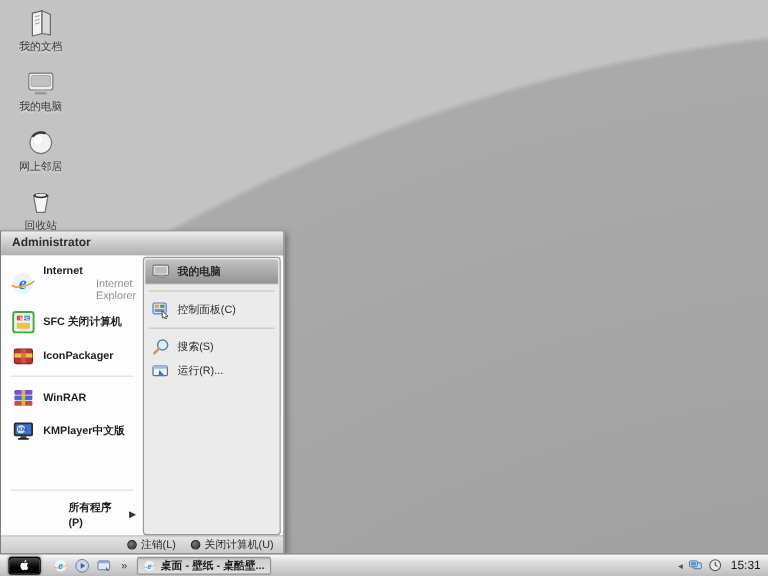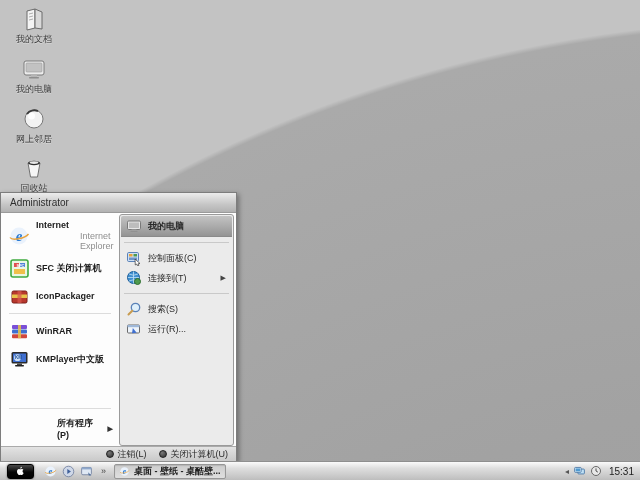--- a/index.html
+++ b/index.html
@@ -39,21 +39,21 @@
     border:1px solid #7d7d7d;
     box-shadow:2px 2px 5px rgba(0,0,0,.35);
     display:flex; flex-direction:column;
     font-size:9px; color:#222;
   }
   .sm-header {
     height:20px; flex:0 0 20px;
     background:linear-gradient(#ececec,#c6c6c6 60%,#b2b2b2);
     border-bottom:1px solid #9a9a9a;
     display:flex; align-items:center; padding:0 9px;
-    font-weight:normal; font-size:10px; color:#2e2e2e;
+    font-weight:bold; font-size:10px; color:#2e2e2e;
   }
   .sm-body { flex:1 1 auto; display:flex; position:relative; background:#fff; }
   .sm-left { width:118px; flex:0 0 118px; background:#fdfdfd; padding:4px 0 0 0; display:flex; flex-direction:column; }
   .sm-left-item {
     display:flex; align-items:center; gap:6px;
     padding:3px 4px 3px 7px; min-height:26px; cursor:pointer;
   }
   .sm-left-item .ic { width:22px; height:22px; flex:0 0 22px; display:flex; align-items:center; justify-content:center; }
   .sm-left-item .t { font-weight:bold; color:#1e1e1e; line-height:10px; }
   .sm-left-item .s { color:#8e8e8e; line-height:10px; margin-top:1px;padding-left:44px; }
@@ -291,32 +291,20 @@
             <rect x="1.5" y="2.5" width="11" height="9" rx="1.2" fill="#cfe0f4" stroke="#5a82b8"></rect>
             <rect x="3" y="4" width="3.5" height="2.5" fill="#e8a33d"></rect>
             <rect x="7.5" y="4" width="3.5" height="2.5" fill="#4f9a4f"></rect>
             <rect x="3" y="7.5" width="8" height="2.5" fill="#6f94c8"></rect>
             <path d="M9 9 L14 13.5 L12 13.8 L12.8 15.5 L11.5 15.8 L10.7 14 L9.3 15 Z" fill="#ffffff" stroke="#333" stroke-width="0.7"></path>
           </svg>
         </span>
         <span>控制面板(C)</span>
       </div>
 
-      <div class="sm-right-item">
-        <span class="ic">
-          <svg width="16" height="16" viewBox="0 0 16 16">
-            <circle cx="7.5" cy="7.5" r="6" fill="#3f8fd0" stroke="#1f5f9a"></circle>
-            <path d="M2 7.5 H13 M7.5 1.5 V13.5 M3 4 Q7.5 6.5 12 4 M3 11 Q7.5 8.5 12 11" stroke="#bfe0f5" stroke-width="0.8" fill="none"></path>
-            <circle cx="11.5" cy="11.5" r="3" fill="#4f9a4f" stroke="#2e6e2e"></circle>
-          </svg>
-        </span>
-        <span>连接到(T)</span>
-        <span class="grow"></span>
-        <span class="arr">▶</span>
-      </div>
 
       <div class="sm-right-sep"></div>
 
       <div class="sm-right-item">
         <span class="ic">
           <svg width="16" height="16" viewBox="0 0 16 16">
             <circle cx="9.5" cy="6.5" r="4.2" fill="#dff0fb" stroke="#5a82b8" stroke-width="1.3"></circle>
             <line x1="6.3" y1="9.8" x2="2.5" y2="13.5" stroke="#c89b4f" stroke-width="2" stroke-linecap="round"></line>
           </svg>
         </span>

